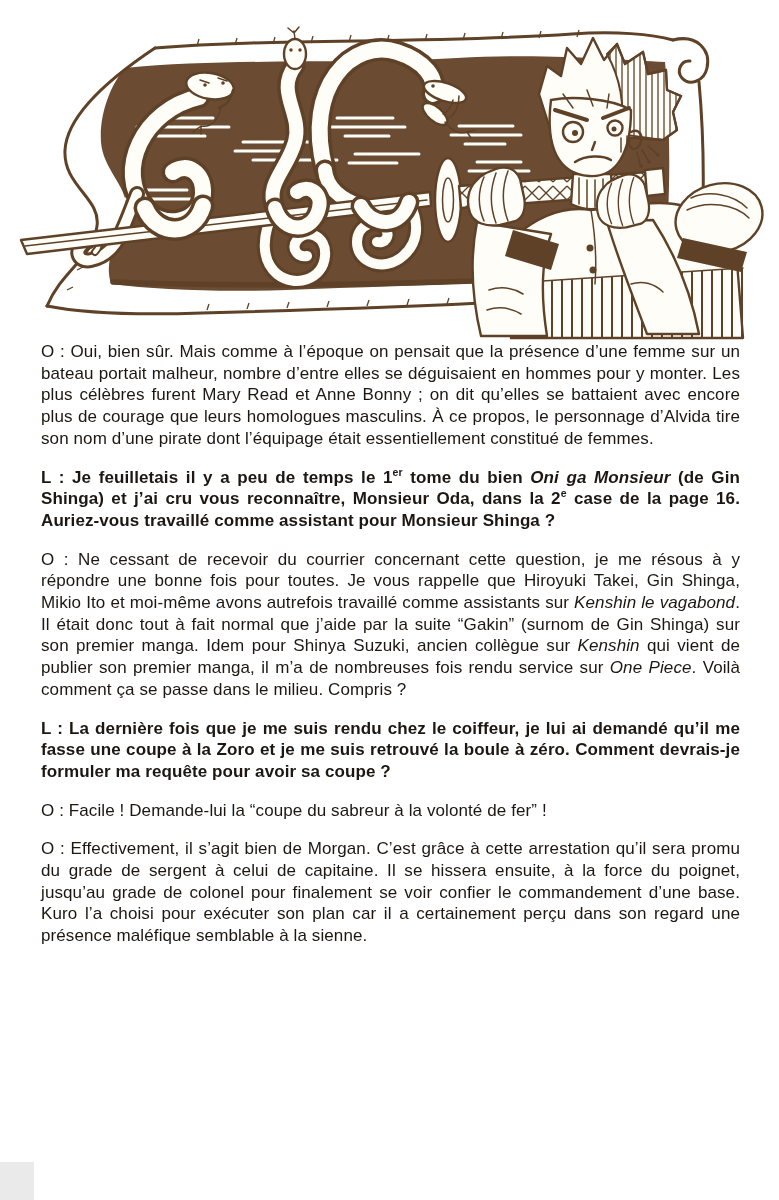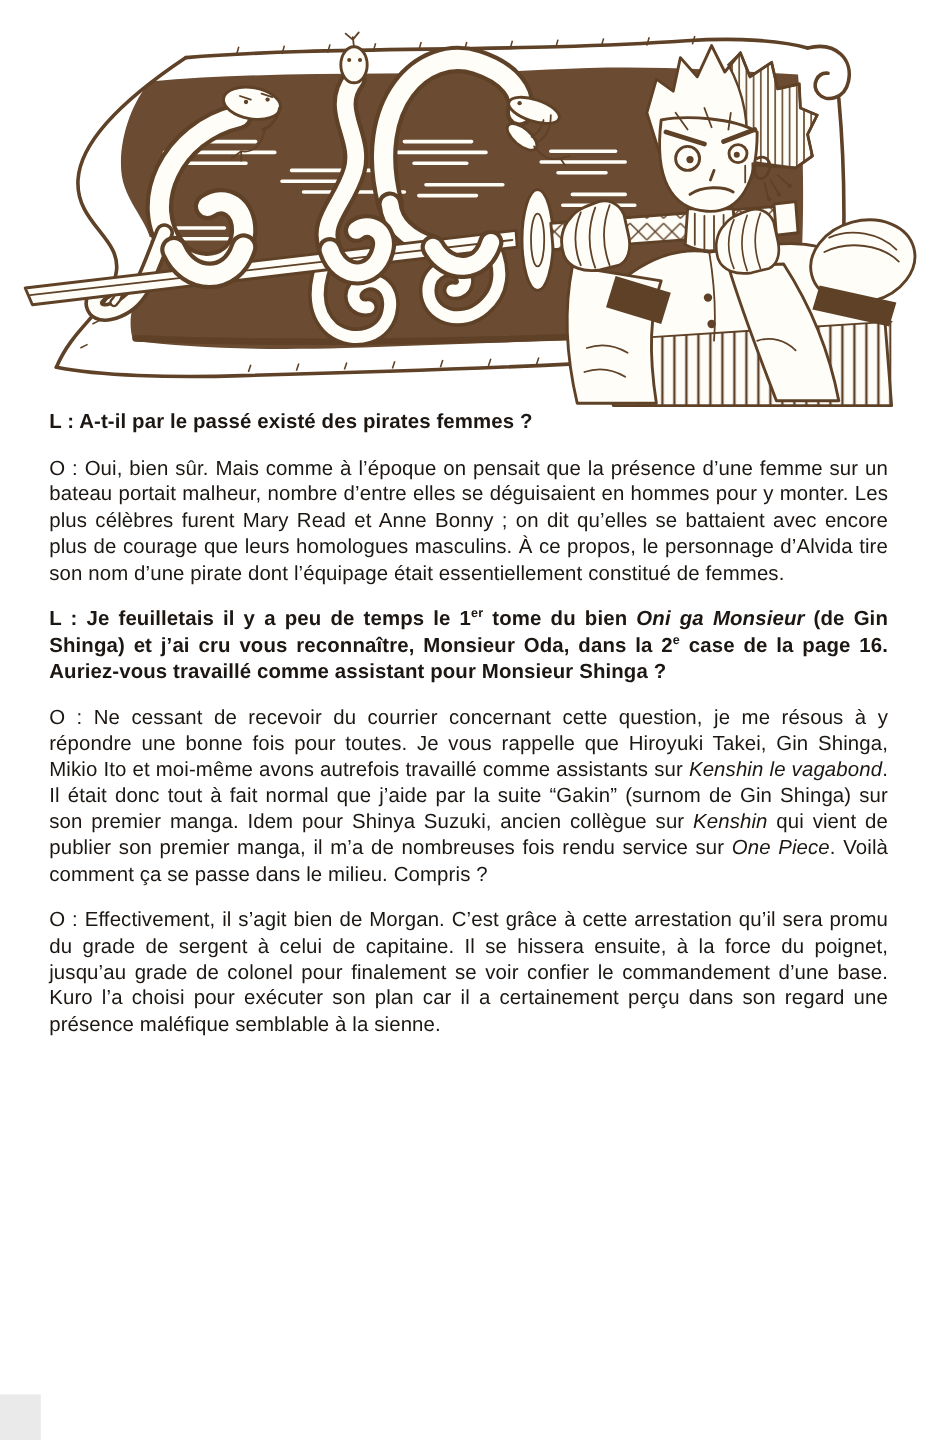--- a/index.html
+++ b/index.html
@@ -195,20 +195,21 @@
       <path class="thin" d="M18,10 C12,24 12,40 18,54 M30,6 C24,22 24,40 30,56 M42,4 C36,20 36,38 42,54"></path>
     </g>
     <g transform="translate(588,152) scale(0.92)">
       <path class="wf" d="M10,14 C2,22 0,34 4,46 C8,56 20,60 34,58 L50,54 C58,50 60,40 58,30 L54,12 C50,2 40,-2 30,2 C22,5 14,8 10,14 Z"></path>
       <path class="thin" d="M18,10 C12,24 12,40 18,54 M30,6 C24,22 24,40 30,56 M42,4 C36,20 36,38 42,54"></path>
     </g>
   </g>
 </svg>
 
 <div class="text-col">
-  <p class="q"><span>L : A-t-il par le passé existé des pirates femmes ?</span></p>
   <p class="a"><span>O : Oui, bien sûr. Mais comme à l’époque on pensait que la présence d’une femme sur un bateau portait malheur, nombre d’entre elles se déguisaient en hommes pour y monter. Les plus célèbres furent Mary Read et Anne Bonny ; on dit qu’elles se battaient avec encore plus de courage que leurs homologues masculins. À ce propos, le personnage d’Alvida tire son nom d’une pirate dont l’équipage était essentiellement constitué de femmes.</span></p>
   <p class="q"><span>L : Je feuilletais il y a peu de temps le 1</span><span class="seg-sup">er</span><span> tome du bien </span><span class="seg-i">Oni ga Monsieur</span><span> (de Gin Shinga) et j’ai cru vous reconnaître, Monsieur Oda, dans la 2</span><span class="seg-sup">e</span><span> case de la page 16. Auriez-vous travaillé comme assistant pour Monsieur Shinga ?</span></p>
   <p class="a"><span>O : Ne cessant de recevoir du courrier concernant cette question, je me résous à y répondre une bonne fois pour toutes. Je vous rappelle que Hiroyuki Takei, Gin Shinga, Mikio Ito et moi-même avons autrefois travaillé comme assistants sur </span><span class="seg-i">Kenshin le vagabond</span><span>. Il était donc tout à fait normal que j’aide par la suite “Gakin” (surnom de Gin Shinga) sur son premier manga. Idem pour Shinya Suzuki, ancien collègue sur </span><span class="seg-i">Kenshin</span><span> qui vient de publier son premier manga, il m’a de nombreuses fois rendu service sur </span><span class="seg-i">One Piece</span><span>. Voilà comment ça se passe dans le milieu. Compris ?</span></p>
+  <p class="q"><span>L : La dernière fois que je me suis rendu chez le coiffeur, je lui ai demandé qu’il me fasse une coupe à la Zoro et je me suis retrouvé la boule à zéro. Comment devrais-je formuler ma requête pour avoir sa coupe ?</span></p>
+  <p class="a"><span>O : Facile ! Demande-lui la “coupe du sabreur à la volonté de fer” !</span></p>
   <p class="a"><span>O : Effectivement, il s’agit bien de Morgan. C’est grâce à cette arrestation qu’il sera promu du grade de sergent à celui de capitaine. Il se hissera ensuite, à la force du poignet, jusqu’au grade de colonel pour finalement se voir confier le commandement d’une base. Kuro l’a choisi pour exécuter son plan car il a certainement perçu dans son regard une présence maléfique semblable à la sienne.</span></p>
 </div>
 
 <div class="page-edge"></div>
 
 </body></html>

